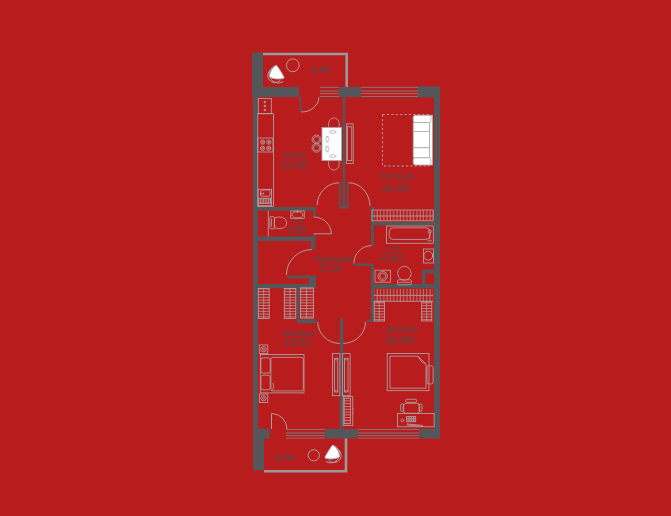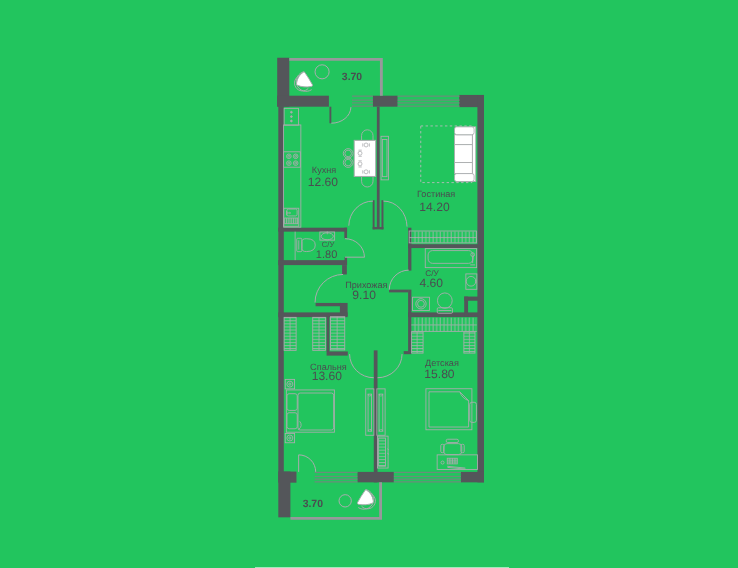--- a/index.html
+++ b/index.html
@@ -1,16 +1,16 @@
 <!DOCTYPE html>
 <html><head>
 <meta charset="utf-8">
 <style>
   html,body{margin:0;padding:0;background:#ffffff;}
-  .wrap{width:671px;height:516px;position:relative;overflow:hidden;background:#22c55e;}
+  .wrap{width:671px;height:516px;position:relative;overflow:hidden;background:#b91c1c;}
   svg{position:absolute;left:0;top:0;}
   text{font-family:"Liberation Sans",sans-serif;fill:#4a4d50;}
 </style>
 </head>
 <body>
 <div class="wrap">
 <svg width="671" height="516" viewBox="0 0 671 516">
 <defs>
   <pattern id="shelfP" width="4" height="2.8" patternUnits="userSpaceOnUse">
     <path d="M0,0.5H4" stroke="#b4b6b8" stroke-width="0.7" fill="none"></path>

